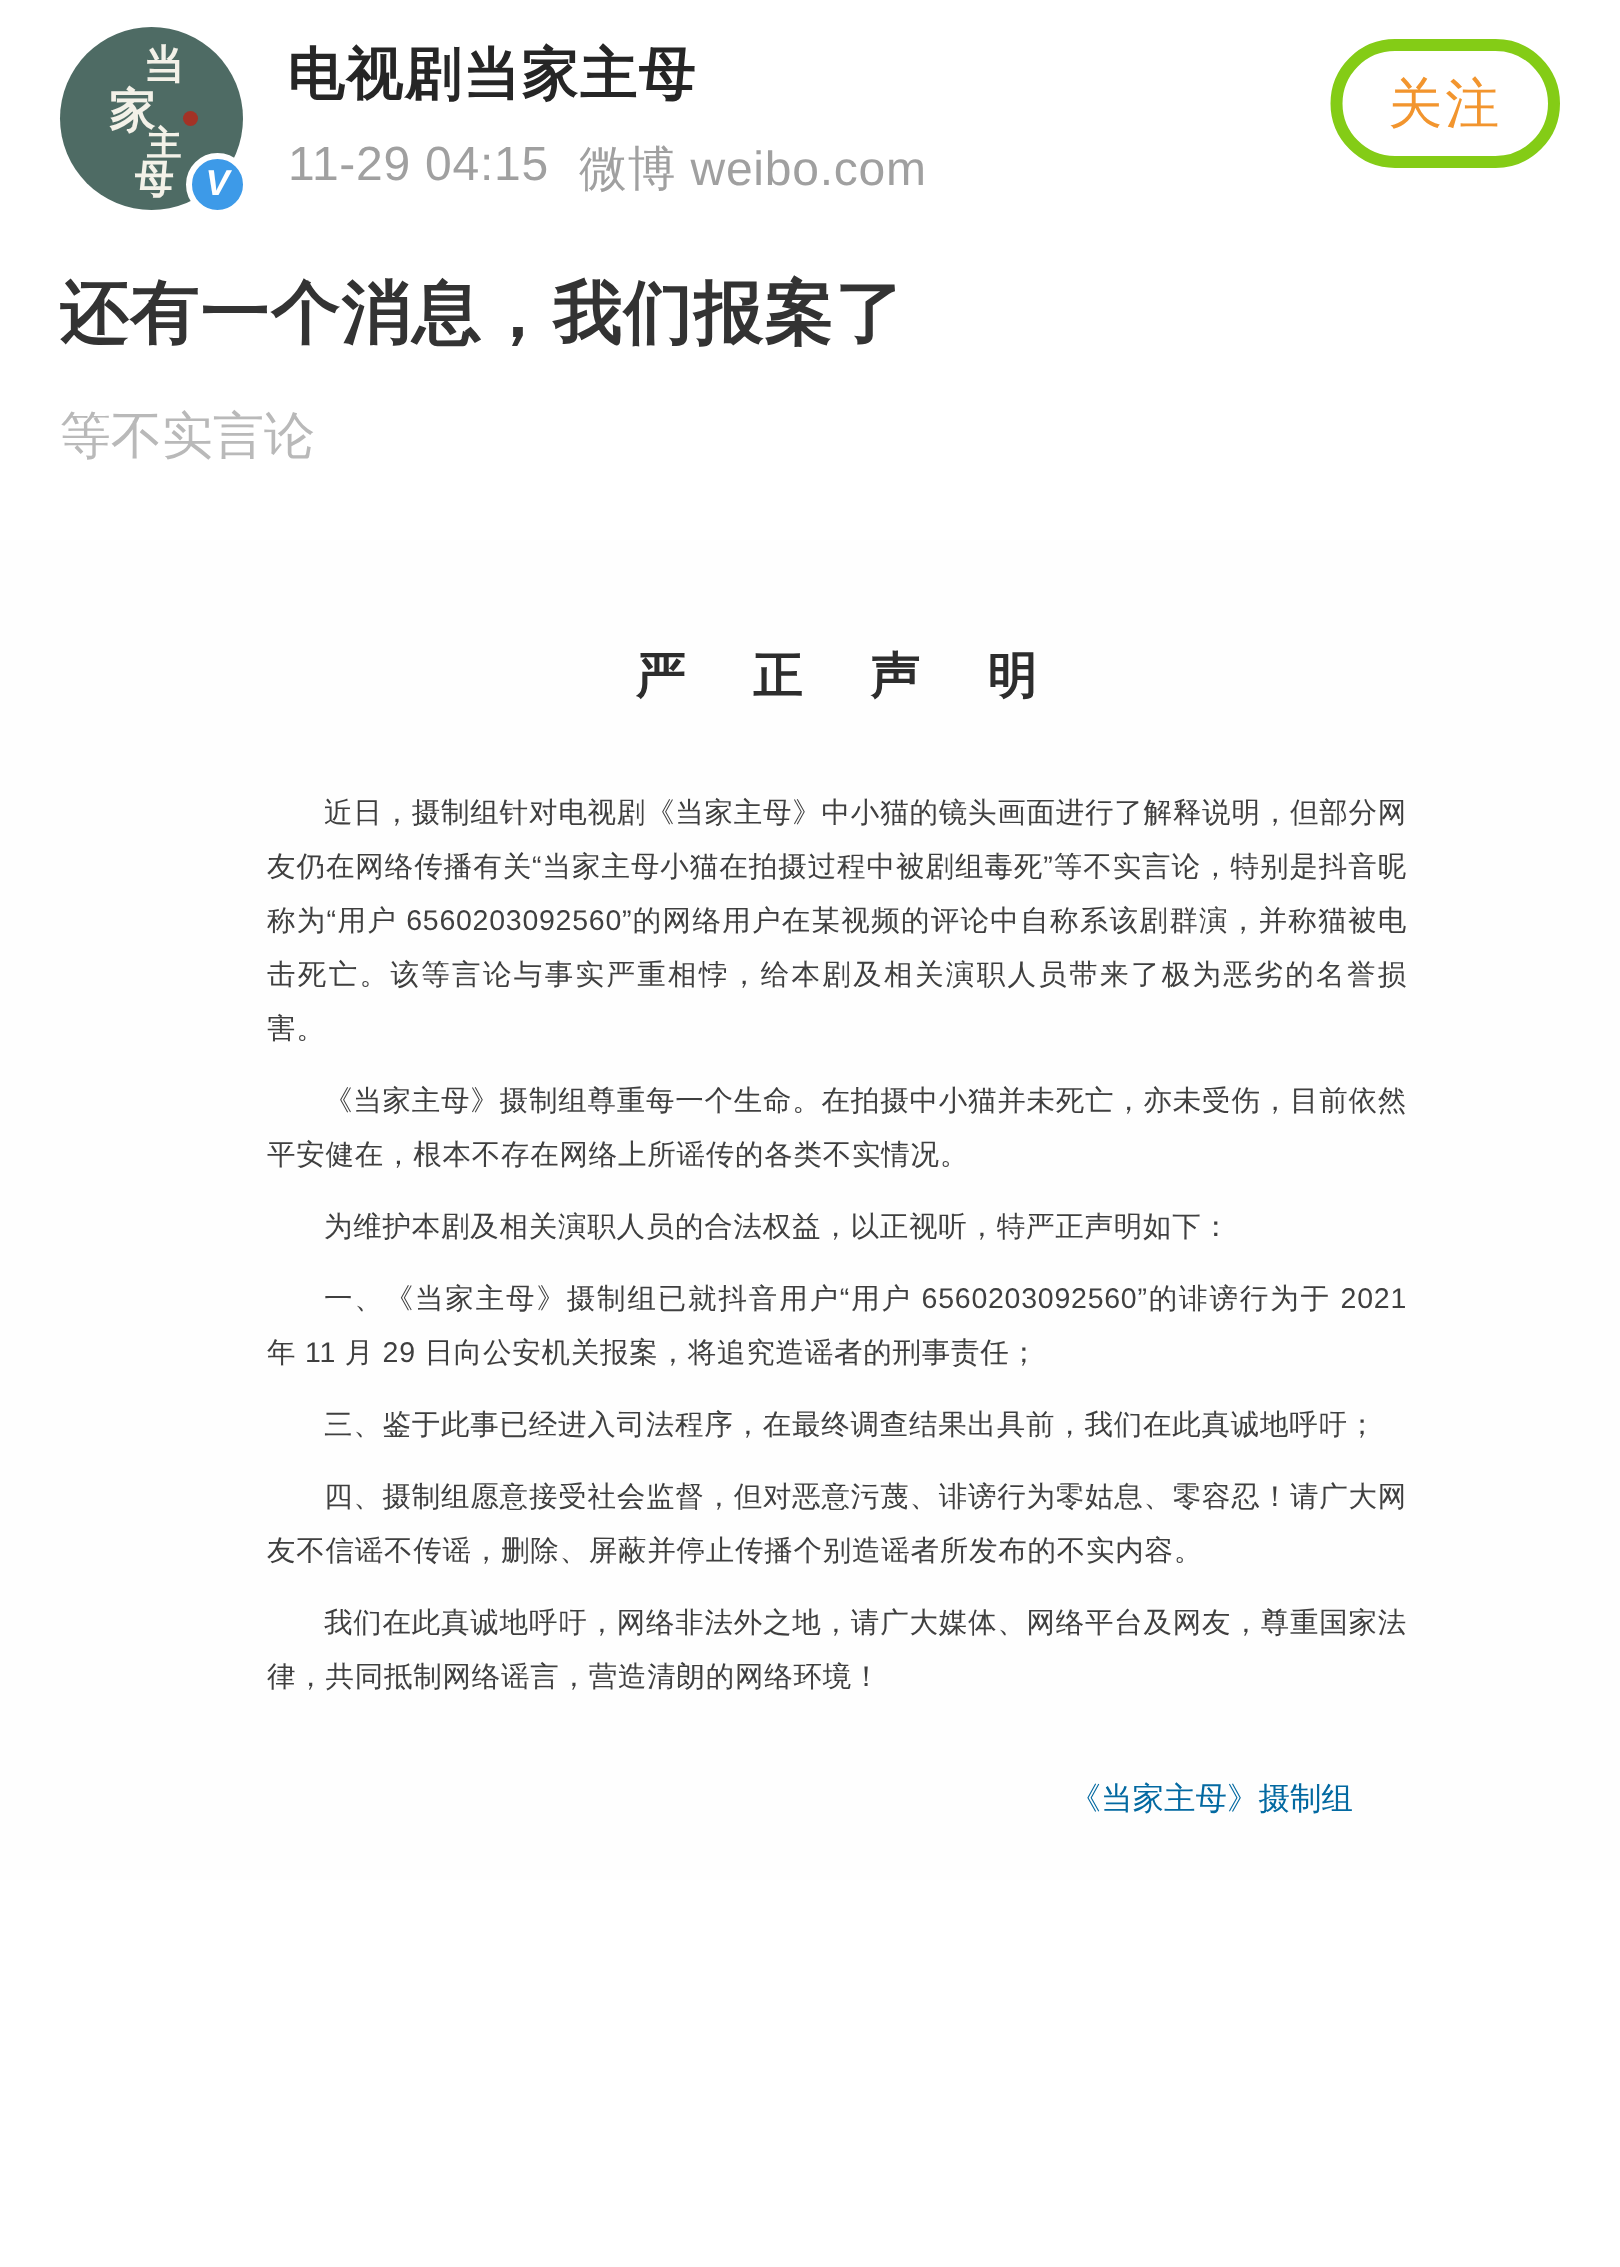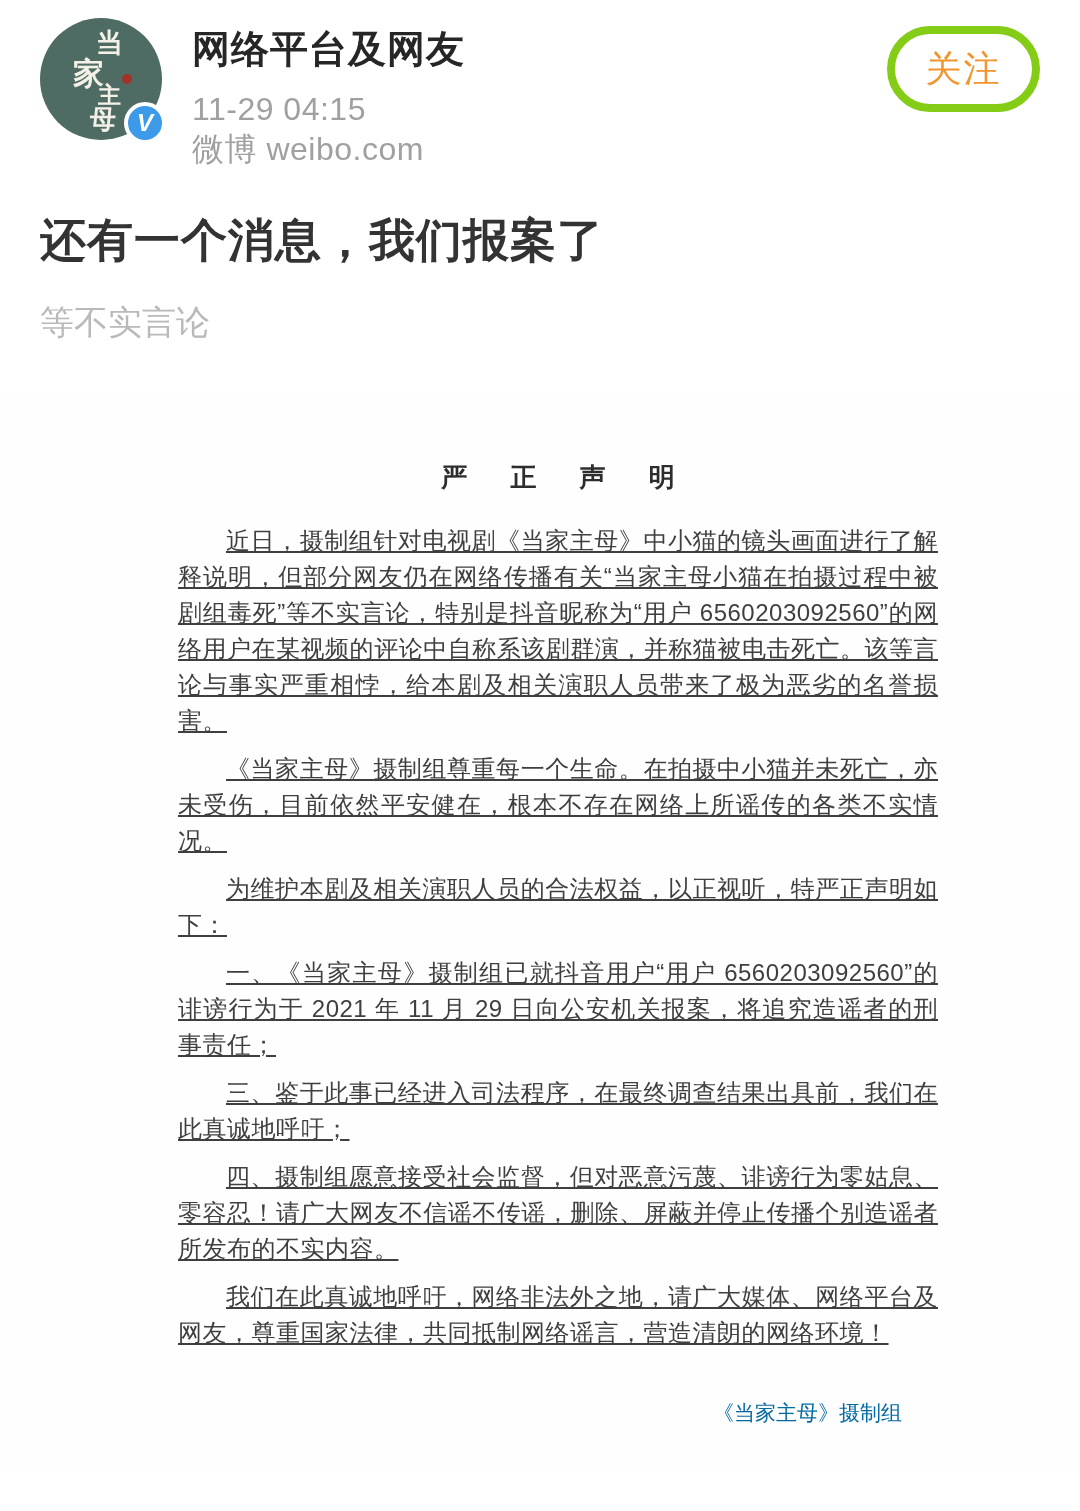--- a/index.html
+++ b/index.html
@@ -73,23 +73,22 @@
     font-weight: bold;
     color: #262626;
     letter-spacing: 1px;
     cursor: pointer;
   }
   .meta {
     margin-top: 16px;
     font-size: 32px;
     color: #a0a0a0;
     display: flex;
-    gap: 0;
+    gap: 20px;
     letter-spacing: 0.5px;
-    flex-direction: column;
   }
 
   .follow-btn {
     flex: 0 0 auto;
     margin-top: 8px;
     width: 153px;
     height: 86px;
     background: #ffffff;
     border: 8px solid #84cc16;
     border-radius: 44px;
@@ -122,35 +121,34 @@
   
   .statement {
     margin-top: 46px;
     background: #fefefe;
     padding: 68px 142px 40px 178px;
     color: #3f3f3f;
     cursor: pointer;
   }
   .statement-title {
     text-align: center;
-    font-size: 26px;
+    font-size: 33px;
     font-weight: bold;
     color: #2d2d2d;
     letter-spacing: 18px;
     text-indent: 18px;
-    margin: 0 0 28px 0;
+    margin: 0 0 52px 0;
   }
   .statement-body p {
-    font-size: 24px;
+    font-size: 19px;
     line-height: 36px;
     margin: 0 0 12px 0;
     text-indent: 2em;
     text-align: justify;
     letter-spacing: 0.5px;
-    text-decoration: underline;
   }
   .statement-sign {
     margin-top: 48px;
     text-align: right;
     padding-right: 36px;
     font-size: 21px;
     color: #0369a1;
   }
   .statement-date {
     margin-top: 46px;
@@ -170,21 +168,21 @@
       <span class="ch">当</span>
       <span class="ch">家</span>
       <span class="ch">主</span>
       <span class="ch">母</span>
       <span class="seal-dot"></span>
     </div>
     <div class="v-badge">V</div>
   </div>
 
   <div class="header-info">
-    <div class="username">网络平台及网友</div>
+    <div class="username">电视剧当家主母</div>
     <div class="meta">
       <span>11-29 04:15</span>
       <span>微博 weibo.com</span>
     </div>
   </div>
 
   <div class="follow-btn">关注</div>
 </div>
 
 <div class="post-text">还有一个消息，我们报案了</div>

